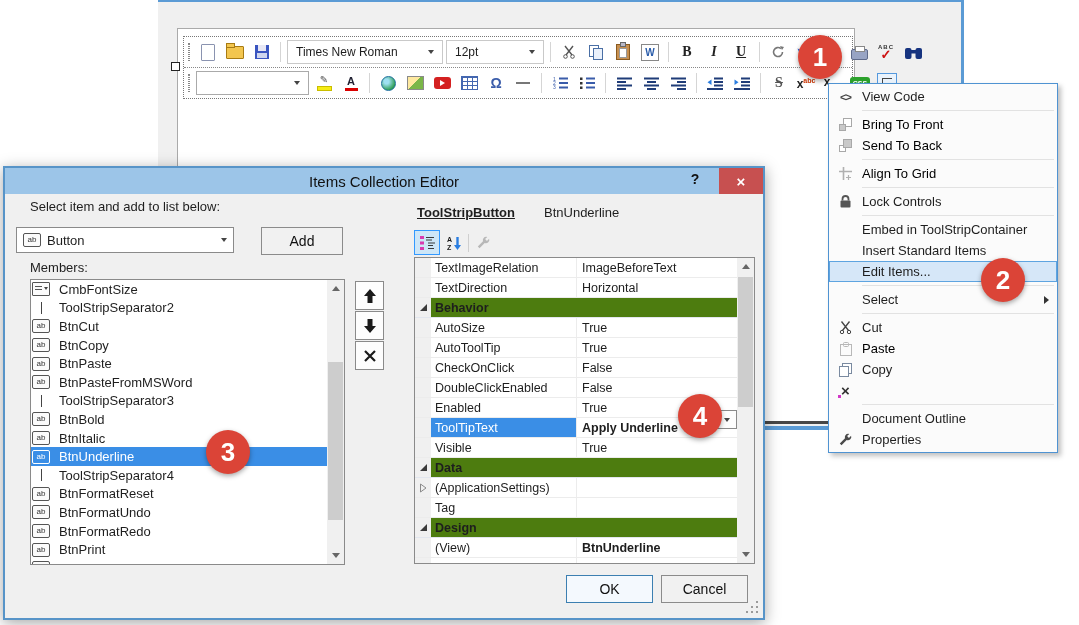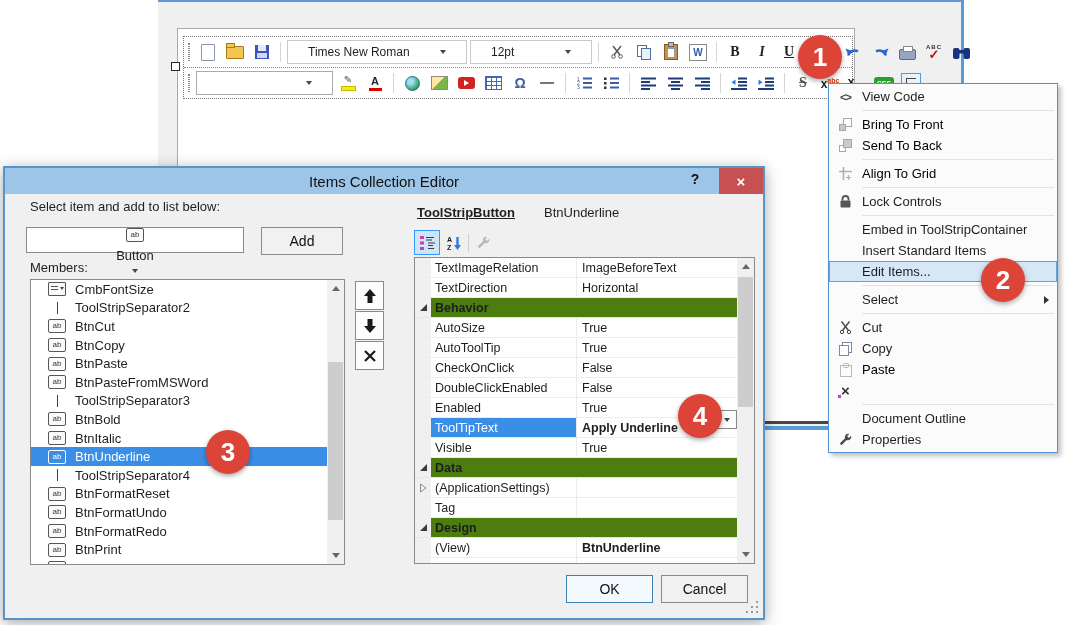--- a/index.html
+++ b/index.html
@@ -12,21 +12,21 @@
     border:1px solid #aaa;border-bottom:3px solid #474747;}
   .sel-handle{position:absolute;left:13px;top:60px;width:7px;height:7px;background:#fff;border:1px solid #222;}
   
   .toolstrip{position:absolute;left:25px;top:34px;width:668px;border:1px dotted #777;background:#fff;}
   .tsrow{height:30px;display:flex;align-items:center;padding:0 4px;gap:3px;}
   .tsrow + .tsrow{border-top:1px dotted #888;}
   .grip{width:4px;height:18px;border-left:1px dotted #888;border-right:1px dotted #888;margin-right:3px;}
   .tbtn{min-width:24px;height:24px;display:flex;align-items:center;justify-content:center;flex:none;}
   .tsep{width:1px;height:20px;background:#d5d5d5;margin:0 3px;flex:none;}
   .tcombo{height:22px;background:#fff;border:1px solid #c9c9c9;display:flex;align-items:center;
-    padding:0 20px;font-size:12px;gap:4px;flex:none;}
+    padding:0 8px;font-size:12px;gap:4px;flex:none;}
   .tcombo .fill{flex:1;}
   .caret{width:0;height:0;border-left:3.5px solid transparent;border-right:3.5px solid transparent;
     border-top:4.5px solid #444;flex:none;}
   .caret-r{width:0;height:0;border-top:4px solid transparent;border-bottom:4px solid transparent;
     border-left:5px solid #333;}
   
   .ic-doc{width:12px;height:15px;background:#fff;border:1px solid #8a93b0;border-radius:1px;}
   .ic-folder{width:16px;height:11px;background:#f3c64f;border:1px solid #a87b13;border-radius:1px;position:relative;}
   .ic-folder::before{content:"";position:absolute;left:-1px;top:-4px;width:7px;height:3px;background:#f3c64f;border:1px solid #a87b13;}
   .ic-save{width:14px;height:14px;background:#3a55c0;position:relative;}
@@ -94,21 +94,21 @@
   .btn.def{border:1px solid #3c7fb1;background:#f4f9fe;}
   .ab-ic{width:16px;height:12px;border:1px solid #555;border-radius:2px;background:#fbfbfb;
     display:flex;align-items:center;justify-content:center;flex:none;}
   .ab-ic::before{content:"ab";font-size:8px;color:#333;line-height:1;}
   .cmb-ic{width:16px;height:12px;border:1px solid #555;border-radius:1px;background:#fbfbfb;position:relative;flex:none;}
   .cmb-ic::before{content:"";position:absolute;left:2px;top:3px;width:7px;height:1px;background:#555;box-shadow:0 3px #555;}
   .cmb-ic::after{content:"";position:absolute;right:1px;top:4px;border-left:2.5px solid transparent;
     border-right:2.5px solid transparent;border-top:3.5px solid #444;}
   .sep-ic{width:1px;height:12px;background:#444;}
   .members{position:absolute;left:25px;top:111px;width:313px;height:284px;background:#fff;border:1px solid #8a8a8a;overflow:hidden;}
-  .member{height:18.6px;display:flex;align-items:center;gap:8px;padding-left:16px;}
+  .member{height:18.6px;display:flex;align-items:center;gap:8px;padding-left:0;}
   .member .micol{width:20px;display:flex;justify-content:center;flex:none;}
   .member.selected{background:#3a8ee6;color:#fff;}
   .member.selected .ab-ic{border-color:#fff;background:transparent;}
   .member.selected .ab-ic::before{color:#fff;}
   .vscroll{position:absolute;top:0;right:0;width:17px;bottom:0;background:#f0f0f0;}
   .vscroll .up,.vscroll .dn{position:absolute;left:0;width:17px;height:17px;display:flex;align-items:center;justify-content:center;}
   .vscroll .up{top:0;} .vscroll .dn{bottom:0;}
   .tri-up{width:0;height:0;border-left:4px solid transparent;border-right:4px solid transparent;border-bottom:5px solid #666;}
   .tri-dn{width:0;height:0;border-left:4px solid transparent;border-right:4px solid transparent;border-top:5px solid #666;}
   .thumb{position:absolute;left:1px;width:15px;background:#cdcdcd;}
@@ -411,37 +411,37 @@
   <div class="mitem">
     <span class="micon">
         <svg width="13" height="13">
           <path d="M2.5 0.5l7 9M10.5 0.5l-7 9" stroke="#444" stroke-width="1.3" fill="none"></path>
           <circle cx="3" cy="11" r="1.7" stroke="#444" fill="none"></circle>
           <circle cx="10" cy="11" r="1.7" stroke="#444" fill="none"></circle>
         </svg>
       </span>
     <span class="mlabel">Cut</span>
   </div>
+  <div class="mitem dis">
+    <span class="micon">
+        <svg width="12" height="14">
+          <rect x="0.5" y="2.5" width="11" height="11" fill="none" stroke="#b8b8b8"></rect>
+          <rect x="3.5" y="0.5" width="5" height="4" rx="1" fill="none" stroke="#b8b8b8"></rect>
+        </svg>
+      </span>
+    <span class="mlabel">Paste</span>
+  </div>
   <div class="mitem">
     <span class="micon">
         <svg width="13" height="14">
           <rect x="3.5" y="0.5" width="9" height="10" fill="#fff" stroke="#7a8aa0"></rect>
           <rect x="0.5" y="3.5" width="9" height="10" fill="#fff" stroke="#7a8aa0"></rect>
         </svg>
       </span>
     <span class="mlabel">Copy</span>
-  </div>
-  <div class="mitem dis">
-    <span class="micon">
-        <svg width="12" height="14">
-          <rect x="0.5" y="2.5" width="11" height="11" fill="none" stroke="#b8b8b8"></rect>
-          <rect x="3.5" y="0.5" width="5" height="4" rx="1" fill="none" stroke="#b8b8b8"></rect>
-        </svg>
-      </span>
-    <span class="mlabel">Paste</span>
   </div>
   <div class="mitem">
     <span class="micon">
         <span class="xmark">×</span>
       </span>
   </div>
   <div class="msep"></div>
   <div class="mitem">
     <span class="micon"></span>
     <span class="mlabel">Document Outline</span>
@@ -460,21 +460,21 @@
   <div class="titlebar">
     <span class="title">Items Collection Editor</span>
   </div>
   <span class="helpbtn">?</span>
   <div class="closebtn">
       <span>×</span>
     </div>
 
   <div class="lbl" style="left:25px;top:31px;">Select item and add to list below:</div>
 
-  <div class="combo" style="left:21px;top:59px;width:204px;height:24px;flex-direction:column;">
+  <div class="combo" style="left:11px;top:59px;width:204px;height:24px;">
     <span class="ab-ic"></span>
     <span class="fill" style="flex:1;">Button</span>
     <span class="caret"></span>
   </div>
   <div class="btn" style="left:256px;top:59px;width:80px;height:26px;">Add</div>
 
   <div class="lbl" style="left:25px;top:92px;">Members:</div>
 
   <div class="members">
     <div class="member">

